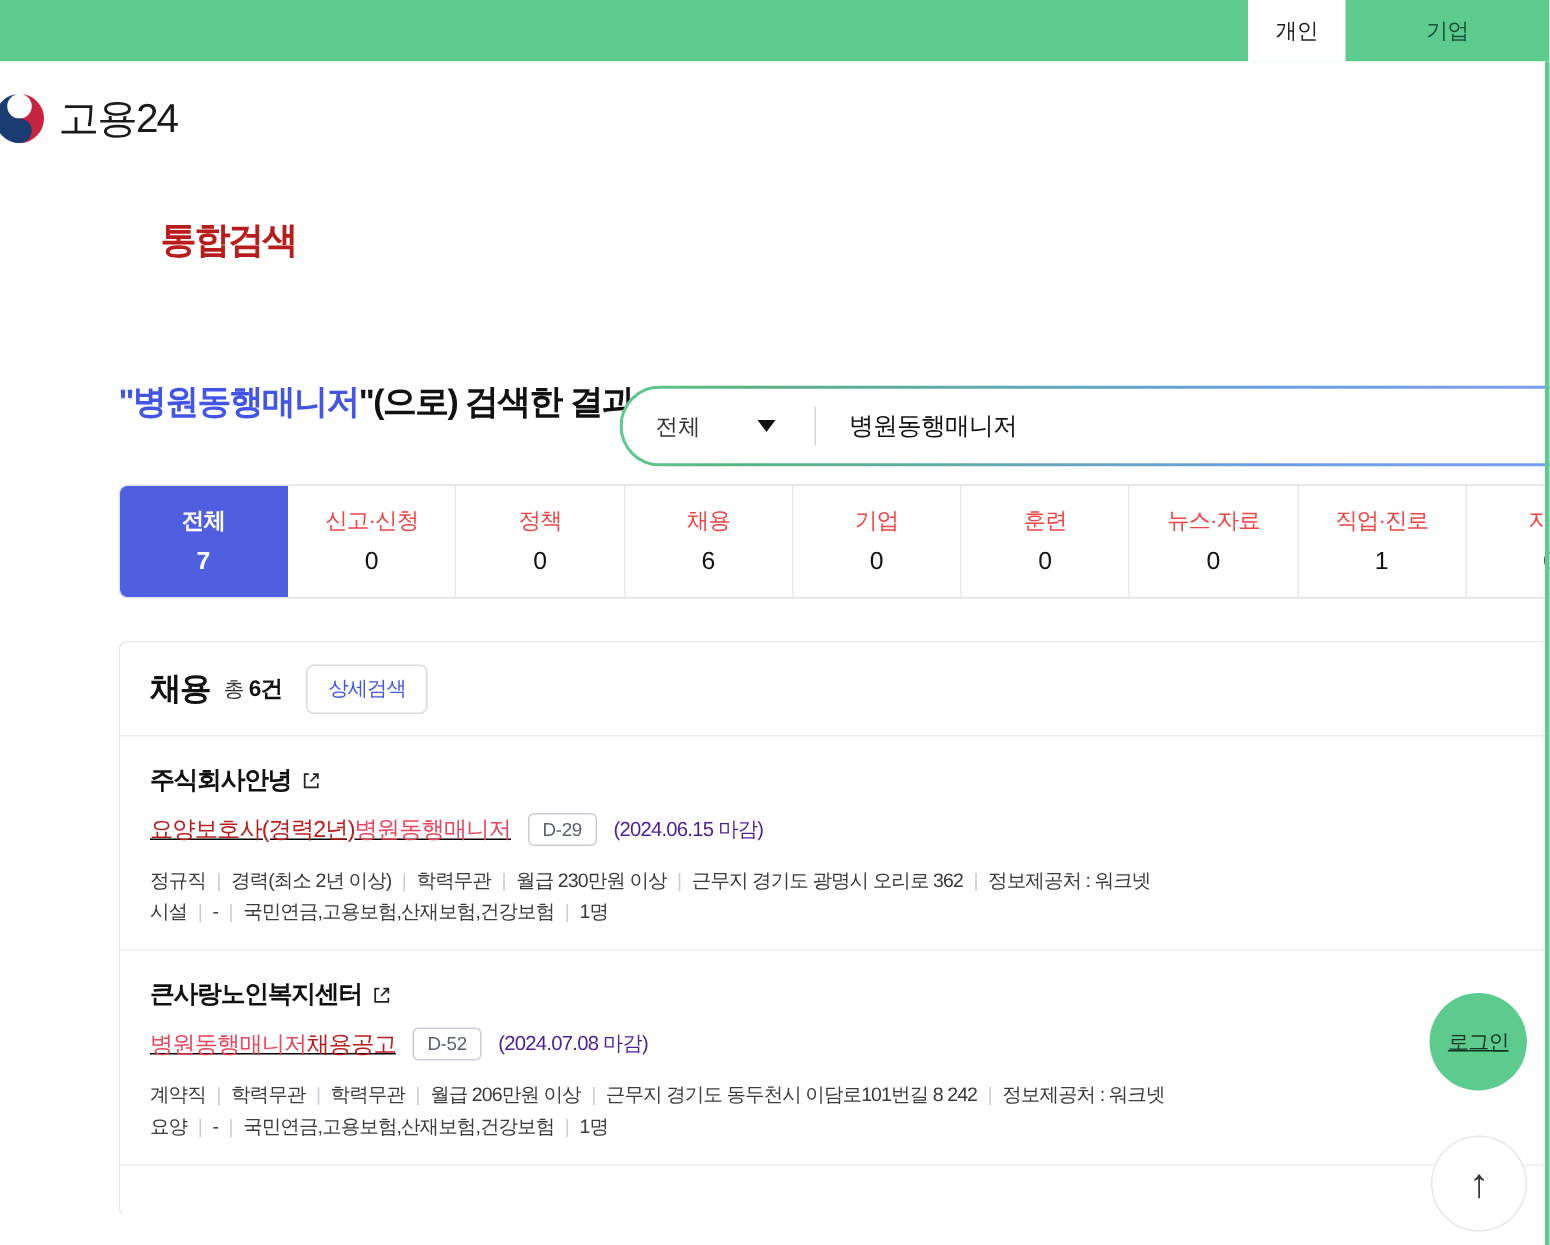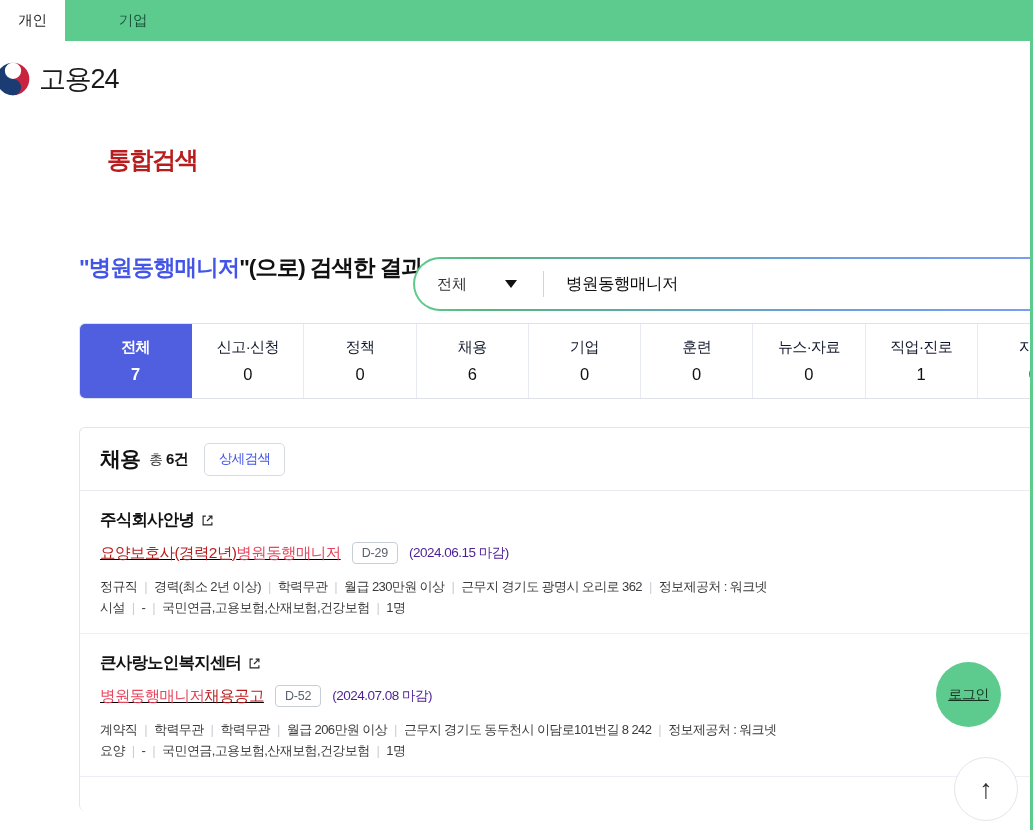--- a/index.html
+++ b/index.html
@@ -10,20 +10,21 @@
     overflow: hidden;
   }
 
   
   .topbar {
     height: 41px;
     background: #5ecb8e;
     display: flex;
     align-items: stretch;
     position: relative;
+    justify-content: flex-end;
   }
   .topbar-tab {
     width: 65px;
     display: flex; align-items: center; justify-content: center;
     font-size: 14.5px;
     color: #1f1f1f;
     letter-spacing: -0.3px;
   }
   .topbar-tab.active {
     background: #ffffff;
@@ -153,21 +154,21 @@
   }
   .cat-tab {
     flex: 1;
     display: flex; flex-direction: column;
     align-items: center; justify-content: center;
     gap: 8px;
     border-right: 1px solid #e7eaf0;
     cursor: pointer;
   }
   .cat-tab:last-child { border-right: none; }
-  .cat-tab .lab { font-size: 15px; color: #0f172a; letter-spacing: -0.6px; }
+  .cat-tab .lab { font-size: 15px; color: #ef4444; letter-spacing: -0.6px; }
   .cat-tab .num { font-size: 16.5px; color: #111; font-weight: 500; }
   .cat-tab.active { background: #4f5fe0; border-right-color: #4f5fe0; }
   .cat-tab.active .lab { color: #fff; font-weight: bold; }
   .cat-tab.active .num { color: #fff; font-weight: bold; }
 
   
   .results-panel {
     margin: 28px 0 0 79px;
     width: 1011px;
     border: 1px solid #e2e5ea;
@@ -236,21 +237,21 @@
     font-size: 13px;
     color: #3a3a3a;
     letter-spacing: -0.6px;
     line-height: 1.62;
   }
   .sep { color: #c9ced6; margin: 0 7px; }
 
   
   .fab-login {
     position: absolute;
-    right: 32px; top: 662px;
+    right: 15px; top: 662px;
     width: 65px; height: 65px;
     border-radius: 50%;
     background: #5ecb8e;
     color: #14301f;
     font-size: 14px;
     display: flex; align-items: center; justify-content: center;
     text-decoration: underline;
     cursor: pointer;
     letter-spacing: -0.5px;
     border: none;

